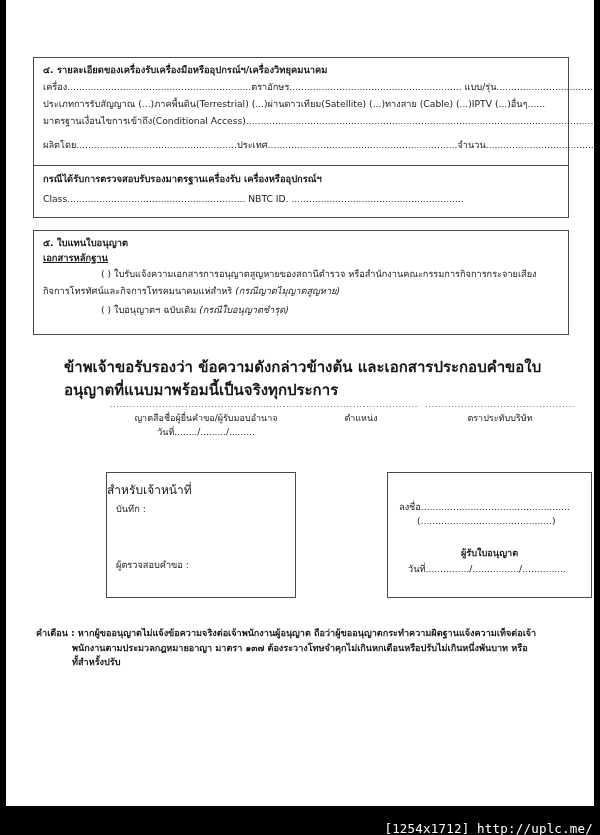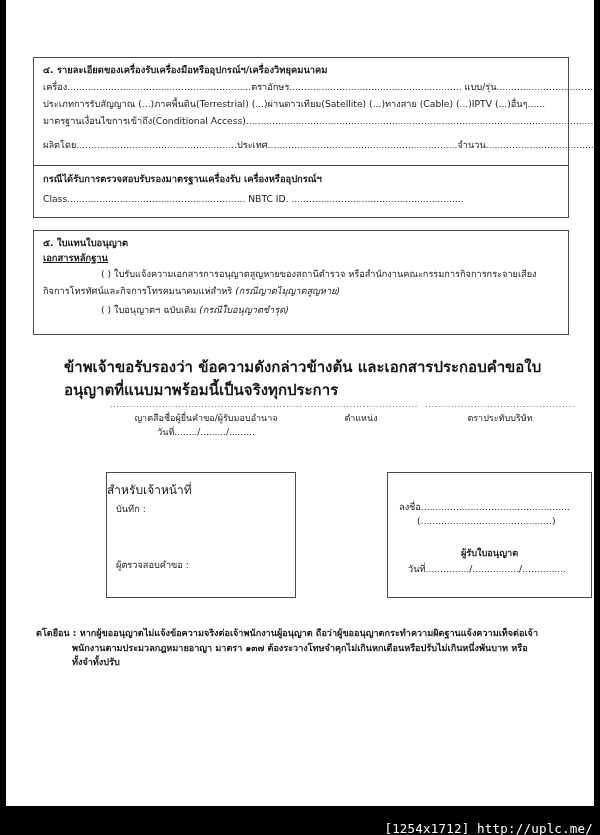--- a/index.html
+++ b/index.html
@@ -291,23 +291,23 @@
     </div>
 
     <div class="form-box" id="licensee-box">
       <div class="lic-line" id="lic-sign">ลงชื่อ...................................................</div>
       <div class="lic-line" id="lic-paren">(.............................................)</div>
       <div class="lic-line" id="lic-date">วันที่.............../................/...............</div>
       <div class="lic-line" id="lic-role">ผู้รับใบอนุญาต</div>
     </div>
 
     <div id="warning-block">
-      <span class="wl"><span>ตโดยือน :</span><span> หากผู้ขออนุญาตไม่แจ้งข้อความจริงต่อเจ้าพนักงานผู้อนุญาต ถือว่าผู้ขออนุญาตกระทำความผิดฐานแจ้งความเท็จต่อเจ้า</span></span>
+      <span class="wl"><span>คำเตือน :</span><span> หากผู้ขออนุญาตไม่แจ้งข้อความจริงต่อเจ้าพนักงานผู้อนุญาต ถือว่าผู้ขออนุญาตกระทำความผิดฐานแจ้งความเท็จต่อเจ้า</span></span>
       <span class="wl indent">พนักงานตามประมวลกฎหมายอาญา มาตรา ๑๓๗ ต้องระวางโทษจำคุกไม่เกินหกเดือนหรือปรับไม่เกินหนึ่งพันบาท หรือ</span>
-      <span class="wl indent">ทั้งจำทั้งปรับ</span>
+      <span class="wl indent">ทั้สำหรั้งปรับ</span>
     </div>
 
   </div>
 </div>
 
 <div id="watermark-bar">
   <span>[1254x1712] http://uplc.me/</span>
 </div>
 
 </body></html>

